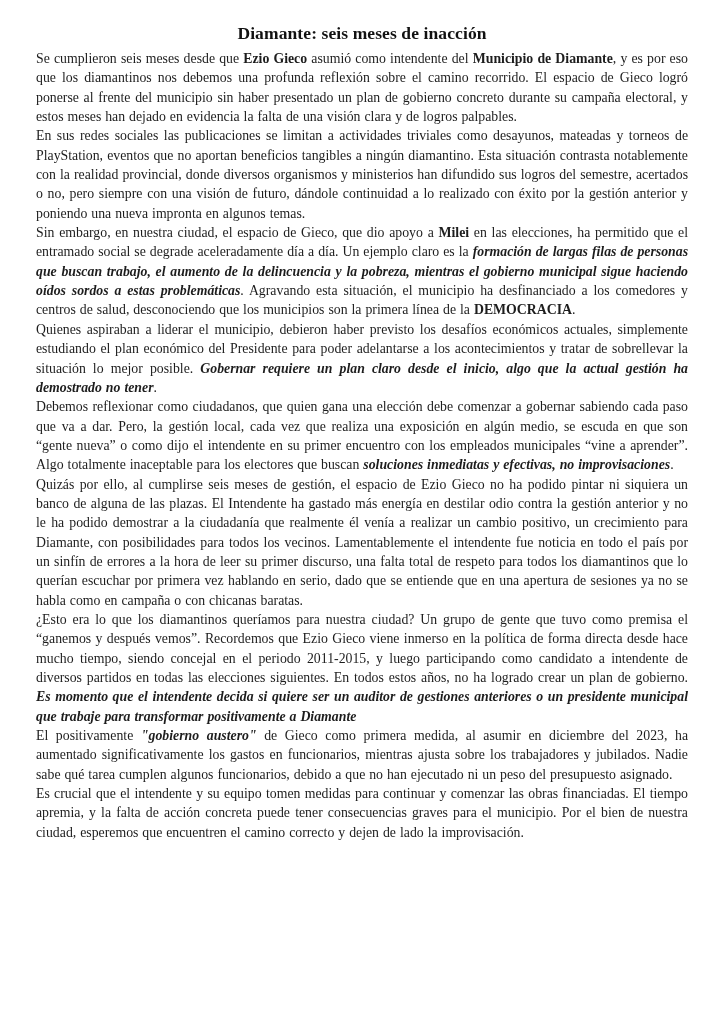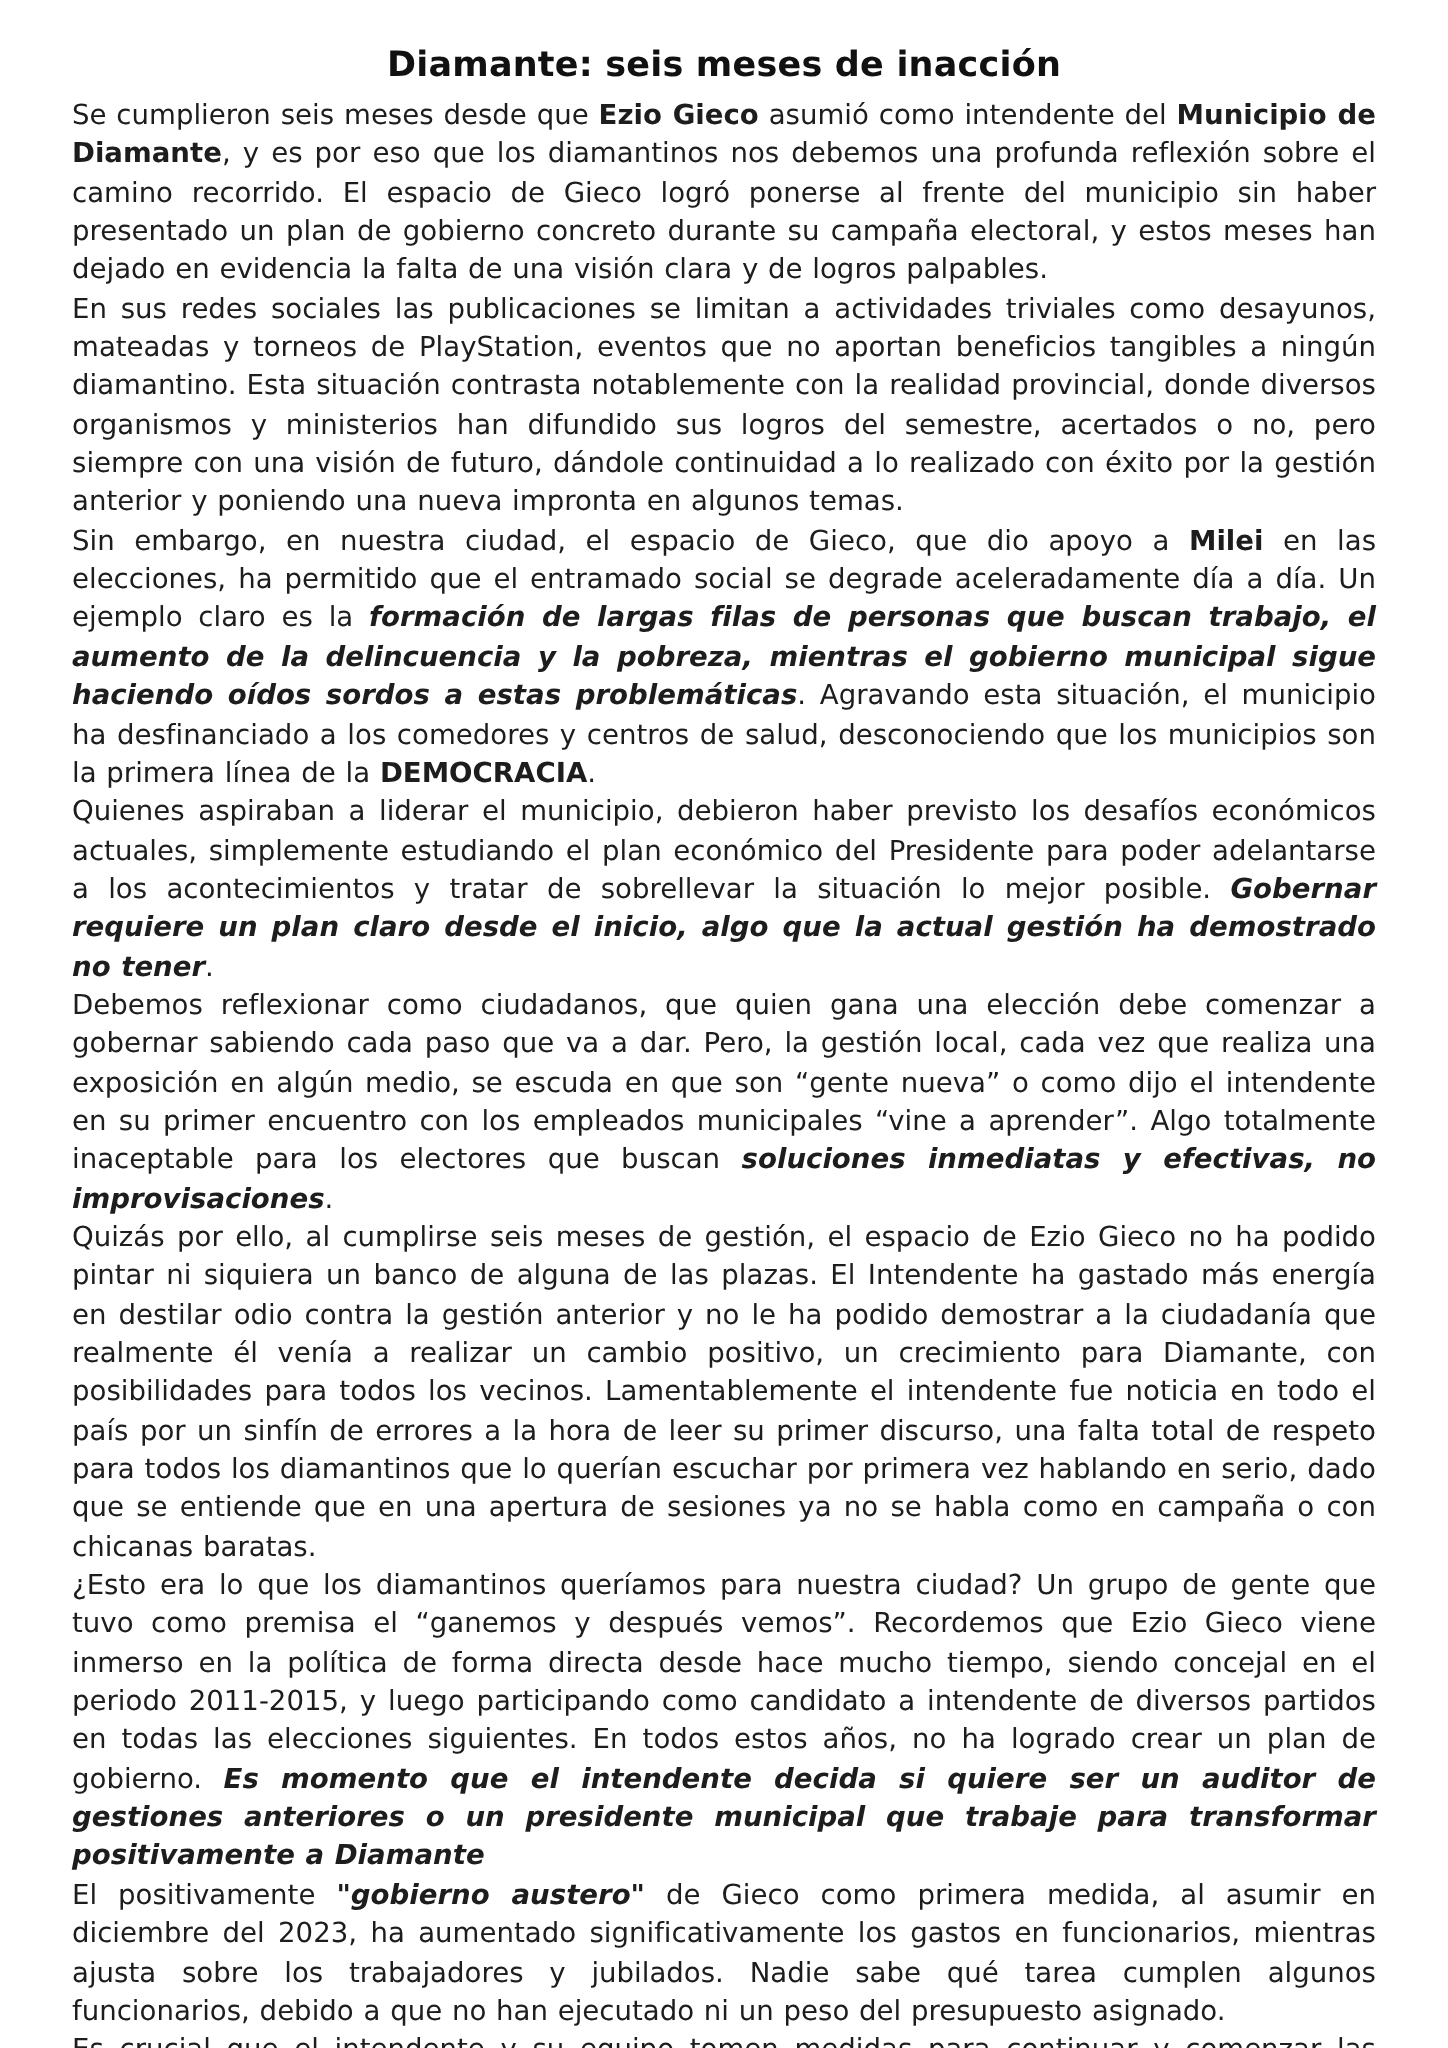--- a/index.html
+++ b/index.html
@@ -13,20 +13,21 @@
     overflow: hidden;
     color: #1d1d1d;
     font-family: "DejaVu Sans", "Liberation Sans", sans-serif;
   }
   .page {
     box-sizing: border-box;
     width: 724px;
     height: 872px;
     padding: 22px 36px 10px 36px;
     background: #ffffff;
+    font-family: Liberation Serif, serif;
   }
   .article-title {
     margin: 0 0 5px 0;
     text-align: center;
     font-size: 17.5px;
     font-weight: 700;
     line-height: 22px;
     color: #111111;
     letter-spacing: 0.1px;
   }

